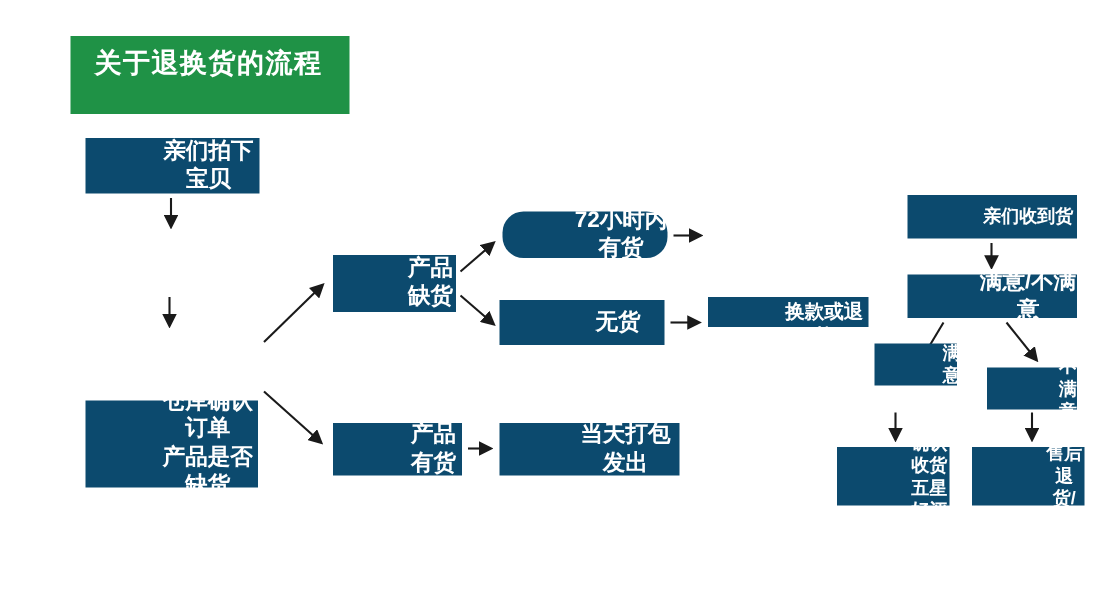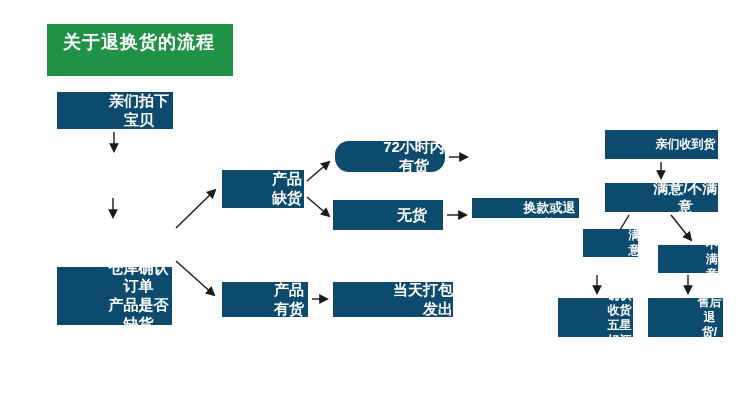--- a/index.html
+++ b/index.html
@@ -50,21 +50,21 @@
   
   .n-order     { left: 57px;  top: 92px;  width: 116px; height: 37px; }
   .n-print     { left: 57px;  top: 157px; width: 116px; height: 38px; }
   .n-warehouse { left: 57px;  top: 223px; width: 115px; height: 58px; margin-top: 44px; }
   .n-lack      { left: 222px; top: 170px; width: 82px;  height: 38px; }
   .n-stock72   { left: 335px; top: 141px; width: 110px; height: 31px; border-radius: 14px; }
   .n-ship72    { left: 473px; top: 141px; width: 115px; height: 31px; }
   .n-nostock   { left: 333px; top: 200px; width: 110px; height: 30px; font-family: Liberation Serif, serif; }
   .n-notify    { left: 472px; top: 198px; width: 107px; height: 20px; }
   .n-have      { left: 222px; top: 282px; width: 86px;  height: 35px; }
-  .n-shiptoday { left: 333px; top: 282px; width: 120px; height: 35px; text-align: right; }
+  .n-shiptoday { left: 333px; top: 282px; width: 120px; height: 35px; }
   .n-received  { left: 605px; top: 130px; width: 113px; height: 29px; }
   .n-satunsat  { left: 605px; top: 183px; width: 113px; height: 29px; }
   .n-sat       { left: 583px; top: 229px; width: 55px;  height: 28px; }
   .n-unsat     { left: 658px; top: 245px; width: 60px;  height: 28px; }
   .n-confirm   { left: 558px; top: 298px; width: 75px;  height: 39px; }
   .n-contact   { left: 648px; top: 298px; width: 75px;  height: 39px; }
 </style>
 </head>
 <body>
 

